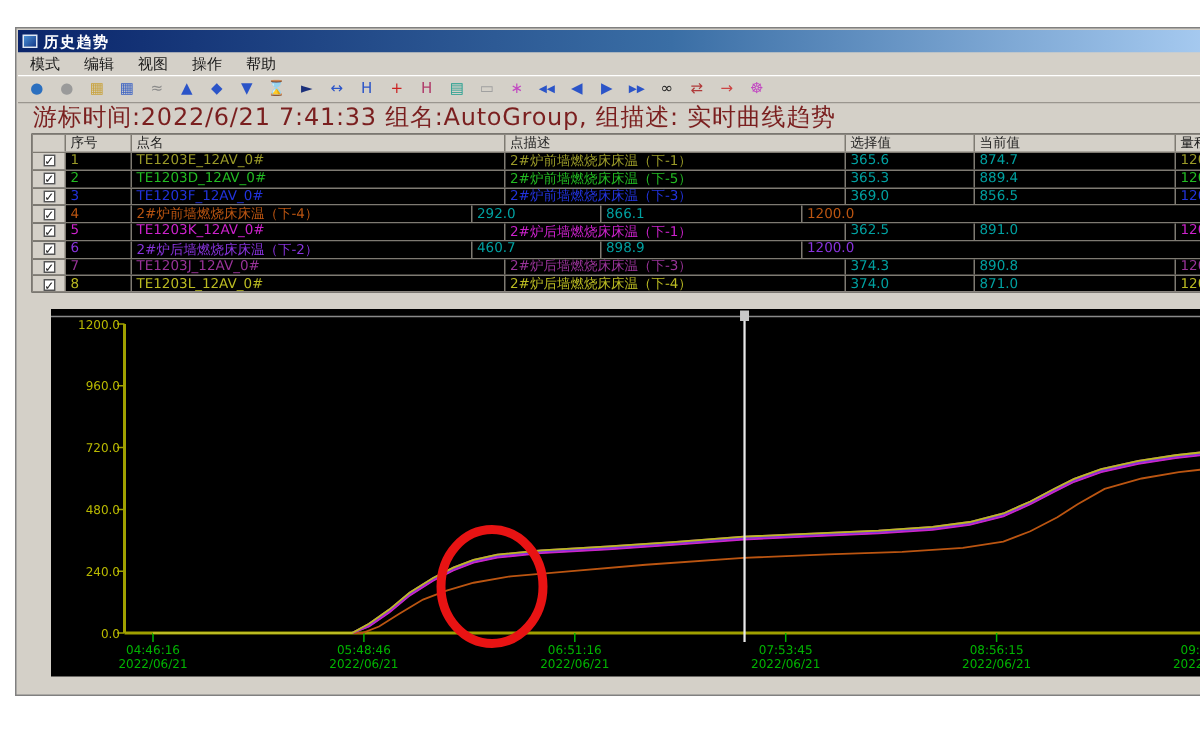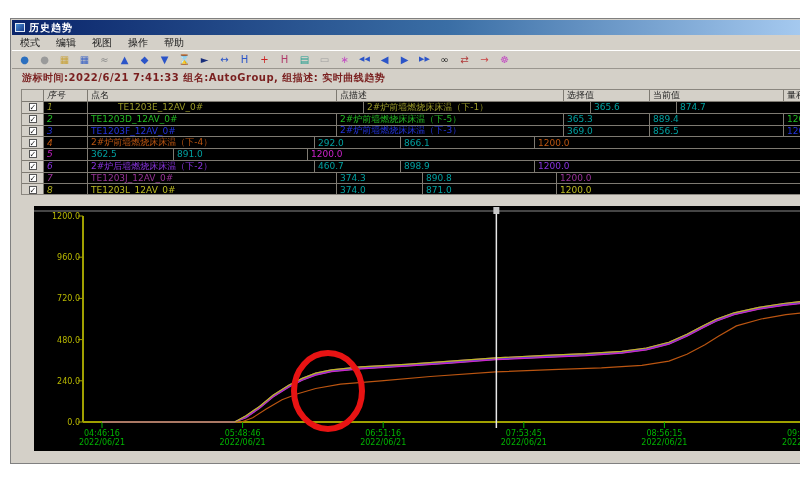--- a/index.html
+++ b/index.html
@@ -16,29 +16,29 @@
   .menubar { position:absolute; left:1px; top:16px; right:1px; height:16px; background:#d4d0c8;
              display:flex; align-items:center; gap:16px; padding:0 8px; font-size:10px; color:#1a1a1a;
              border-bottom:1px solid #ffffff; }
   .menu-item { cursor:default; }
   .toolbar { position:absolute; left:1px; top:32px; right:1px; height:18px; background:#d4d0c8;
              border-bottom:1px solid #9a968f; display:flex; align-items:center; gap:3px; padding:0 4px; }
   .tool-btn { width:17px; height:15px; display:flex; align-items:center; justify-content:center;
               font-size:10px; line-height:1; background:#d4d0c8; border:1px solid #d4d0c8; }
   .statusbar { position:absolute; left:1px; top:50px; right:1px; height:18px; background:#d4d0c8;
                display:flex; align-items:center; padding:0 10px; }
-  .status-text { color:#7a1f1f; font-size:10px; font-weight:bold; letter-spacing:0.5px; }
+  .status-text { color:#7a1f1f; font-size:16px; font-weight:normal; letter-spacing:0.5px; }
   .tagtable { position:absolute; left:10px; top:70px; width:786px; height:106px;
               border:1px solid #8a867f; background:#000; overflow:hidden; font-size:9px; }
   .trow { display:flex; height:11.75px; border-bottom:1px solid #7e7a72; background:#000; }
   .thead-row { background:#d4d0c8; color:#222; height:12px; }
   .tcell { flex:none; padding:0 3px; border-right:1px solid #7e7a72; white-space:nowrap;
            overflow:hidden; display:flex; align-items:center; }
   .c-check { width:22px; background:#d4d0c8; justify-content:center; }
-  .c-idx { width:44px;font-style:italic; } .c-name { width:249px; } .c-desc { width:227px; }
+  .c-idx { width:44px; } .c-name { width:249px; } .c-desc { width:227px; }
   .c-sel { width:86px; } .c-cur { width:134px; } .c-rng { width:60px; border-right:none; }
   .checkbox { width:8px; height:8px; background:#fff; border:1px solid #555; font-size:8px;
               line-height:7px; color:#222; text-align:center; }
   .chartframe { position:absolute; left:23px; top:187px; width:771px; height:245px; background:#000; }
   .chartframe svg { display:block; }
 </style>
 </head>
 <body>
 
 <div class="window">
@@ -92,21 +92,21 @@
       <div class="tcell c-sel">选择值</div>
       <div class="tcell c-cur">当前值</div>
       <div class="tcell c-rng">量程</div>
     </div>
     <div id="table-body">
         <div class="trow">
           <div class="tcell c-check">
             <div class="checkbox">✓</div>
           </div>
           <div class="tcell c-idx" style="color: rgb(154, 154, 40);">1</div>
-          <div class="tcell c-name" style="color: rgb(154, 154, 40); margin-left: 27px;">TE1203E_12AV_0#</div>
+          <div class="tcell c-name" style="color: rgb(154, 154, 40);">TE1203E_12AV_0#</div>
           <div class="tcell c-desc" style="color: rgb(154, 154, 40);">2#炉前墙燃烧床床温（下-1）</div>
           <div class="tcell c-sel" style="color: rgb(0, 160, 160);">365.6</div>
           <div class="tcell c-cur" style="color: rgb(0, 160, 160);">874.7</div>
           <div class="tcell c-rng" style="color: rgb(154, 154, 40);">1200.0</div>
         </div>
         <div class="trow">
           <div class="tcell c-check">
             <div class="checkbox">✓</div>
           </div>
           <div class="tcell c-idx" style="color: rgb(34, 187, 34);">2</div>
@@ -135,50 +135,54 @@
           <div class="tcell c-desc" style="color: rgb(187, 85, 17);">2#炉前墙燃烧床床温（下-4）</div>
           <div class="tcell c-sel" style="color: rgb(0, 160, 160);">292.0</div>
           <div class="tcell c-cur" style="color: rgb(0, 160, 160);">866.1</div>
           <div class="tcell c-rng" style="color: rgb(187, 85, 17);">1200.0</div>
         </div>
         <div class="trow">
           <div class="tcell c-check">
             <div class="checkbox">✓</div>
           </div>
           <div class="tcell c-idx" style="color: rgb(204, 34, 204);">5</div>
+          <div class="tcell c-name" style="color: rgb(204, 34, 204);">TE1203K_12AV_0#</div>
+          <div class="tcell c-desc" style="color: rgb(204, 34, 204);">2#炉后墙燃烧床床温（下-1）</div>
           <div class="tcell c-sel" style="color: rgb(0, 160, 160);">362.5</div>
           <div class="tcell c-cur" style="color: rgb(0, 160, 160);">891.0</div>
           <div class="tcell c-rng" style="color: rgb(204, 34, 204);">1200.0</div>
         </div>
         <div class="trow">
           <div class="tcell c-check">
             <div class="checkbox">✓</div>
           </div>
           <div class="tcell c-idx" style="color: rgb(136, 51, 221);">6</div>
           <div class="tcell c-desc" style="color: rgb(136, 51, 221);">2#炉后墙燃烧床床温（下-2）</div>
           <div class="tcell c-sel" style="color: rgb(0, 160, 160);">460.7</div>
           <div class="tcell c-cur" style="color: rgb(0, 160, 160);">898.9</div>
           <div class="tcell c-rng" style="color: rgb(136, 51, 221);">1200.0</div>
         </div>
         <div class="trow">
           <div class="tcell c-check">
             <div class="checkbox">✓</div>
           </div>
           <div class="tcell c-idx" style="color: rgb(153, 51, 153);">7</div>
           <div class="tcell c-name" style="color: rgb(153, 51, 153);">TE1203J_12AV_0#</div>
+          <div class="tcell c-desc" style="color: rgb(153, 51, 153);">2#炉后墙燃烧床床温（下-3）</div>
           <div class="tcell c-sel" style="color: rgb(0, 160, 160);">374.3</div>
           <div class="tcell c-cur" style="color: rgb(0, 160, 160);">890.8</div>
           <div class="tcell c-rng" style="color: rgb(153, 51, 153);">1200.0</div>
         </div>
         <div class="trow">
           <div class="tcell c-check">
             <div class="checkbox">✓</div>
           </div>
           <div class="tcell c-idx" style="color: rgb(187, 187, 34);">8</div>
           <div class="tcell c-name" style="color: rgb(187, 187, 34);">TE1203L_12AV_0#</div>
+          <div class="tcell c-desc" style="color: rgb(187, 187, 34);">2#炉后墙燃烧床床温（下-4）</div>
           <div class="tcell c-sel" style="color: rgb(0, 160, 160);">374.0</div>
           <div class="tcell c-cur" style="color: rgb(0, 160, 160);">871.0</div>
           <div class="tcell c-rng" style="color: rgb(187, 187, 34);">1200.0</div>
         </div>
       </div>
   </div>
   <div class="chartframe">
     <svg id="chart-svg" width="771" height="245" viewBox="0 0 771 245" xmlns="http://www.w3.org/2000/svg">
         <line x1="0" y1="5" x2="771" y2="5" stroke="#8a8a8a" stroke-width="1"></line>
         <line x1="49" y1="10" x2="49" y2="216" stroke="#a0a000" stroke-width="2"></line>

